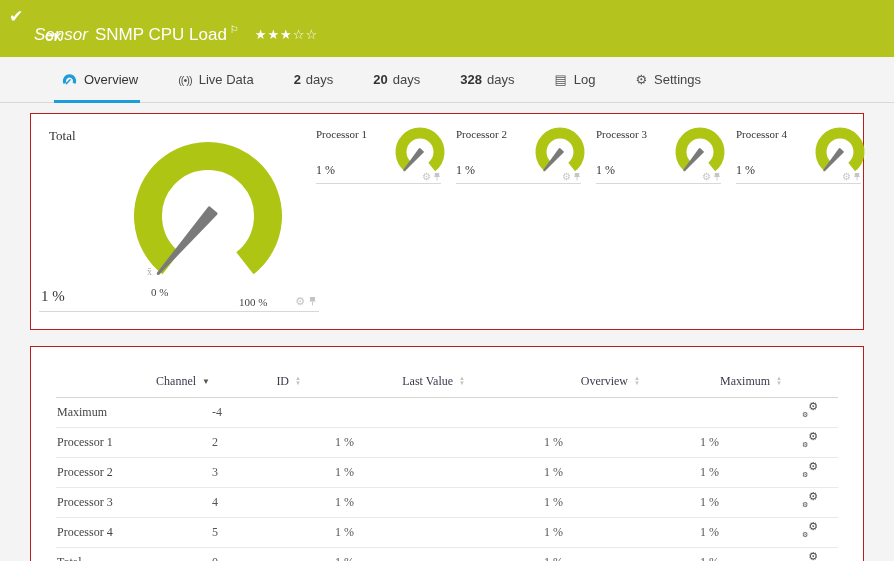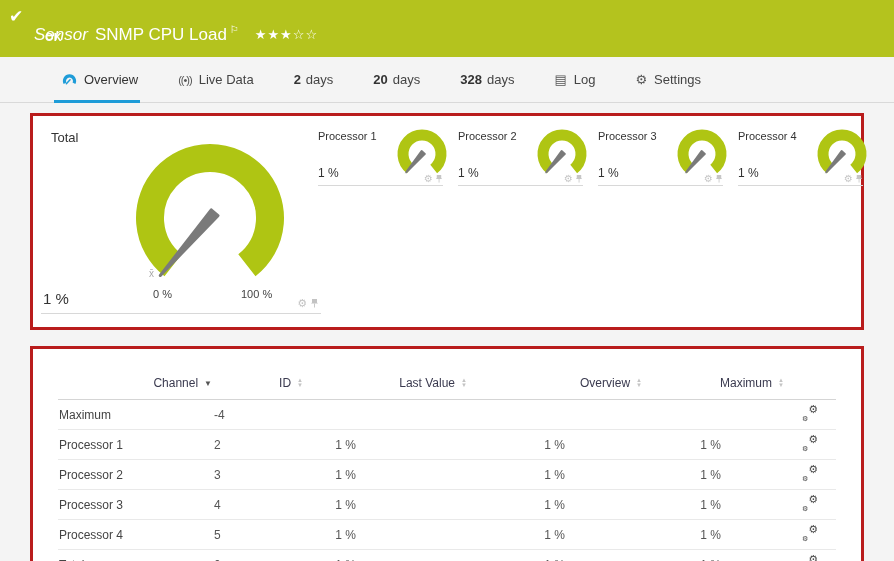--- a/index.html
+++ b/index.html
@@ -22,31 +22,31 @@
         display:flex;align-items:stretch;padding-left:42px;}
   .tab{display:flex;align-items:center;padding:0 20px;font-size:13px;color:#444;
        position:relative;cursor:pointer;white-space:nowrap;}
   .tab .ticon{margin-right:7px;display:inline-flex;align-items:center;color:#555;}
   .tab.active{color:#333;}
   .tab.active::after{content:"";position:absolute;left:12px;right:18px;bottom:-1px;height:3px;background:#1e9cd8;}
   .tab-num{font-weight:bold;color:#333;margin-right:5px;}
   .glyph-live{font-size:11px;letter-spacing:-1px;color:#555;}
   .glyph{font-size:13px;color:#555;line-height:13px;}
   
-  .panel{background:#fff;border:3px solid #b91c1c;margin:0 30px;box-sizing:border-box;}
+  .panel{background:#fff;border:1px solid #b91c1c;margin:0 30px;box-sizing:border-box;font-family:Liberation Serif, serif;}
   .gpanel{margin-top:10px;height:217px;position:relative;}
   
   .tile{position:absolute;box-sizing:border-box;border-bottom:1px solid #d8d8d8;}
   .tile-big{left:8px;top:12px;width:280px;height:186px;}
   .tile-title{font-size:13px;color:#333;padding:2px 0 0 10px;}
   .tile-title-sm{font-size:11px;color:#333;padding:2px 0 0 0;}
   .gauge-big{position:absolute;left:69px;top:5px;}
   .axis-lbl{position:absolute;top:160px;font-size:11px;color:#444;}
   .axis-min{left:112px;}
-  .axis-max{left:200px;}
+  .axis-max{left:200px;margin-top:10px;}
   .mean-lbl{position:absolute;left:108px;top:140px;font-size:10px;color:#a9a9a9;}
   .big-val{position:absolute;left:2px;bottom:6px;font-size:15px;color:#333;}
   .tile-icons{position:absolute;right:2px;bottom:4px;display:flex;align-items:center;gap:3px;}
   .gear-sm{font-size:11px;color:#c3c3c3;line-height:11px;cursor:pointer;}
   .pin-sm{cursor:pointer;display:inline-flex;}
   
   .tile-sm{top:12px;width:125px;height:58px;}
   .t1{left:285px;} .t2{left:425px;} .t3{left:565px;} .t4{left:705px;}
   .gauge-sm{position:absolute;left:72px;top:-4px;overflow:visible;}
   .sm-val{position:absolute;left:0;bottom:5px;font-size:12px;color:#333;}

